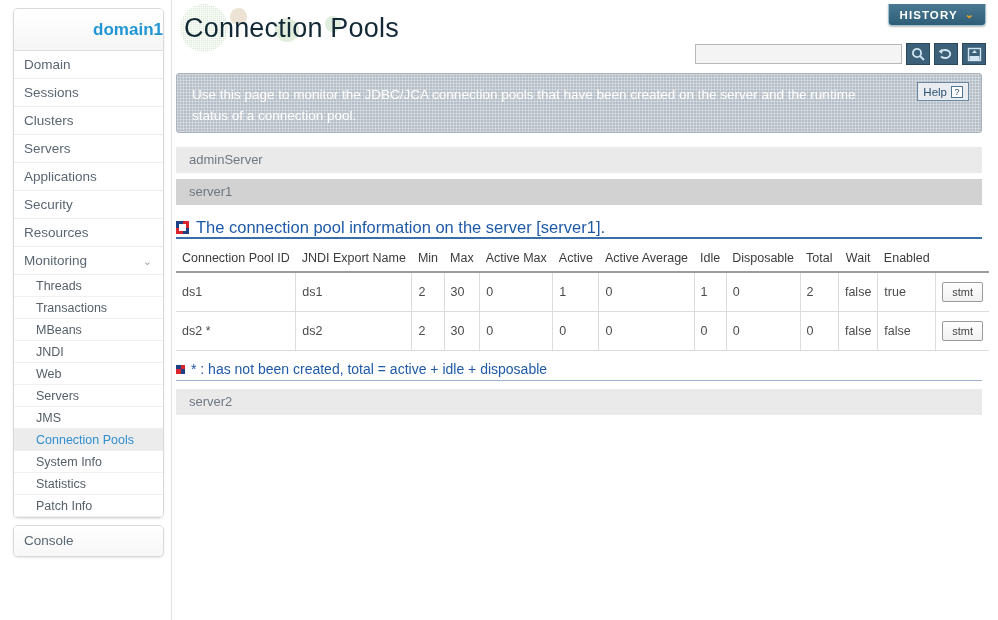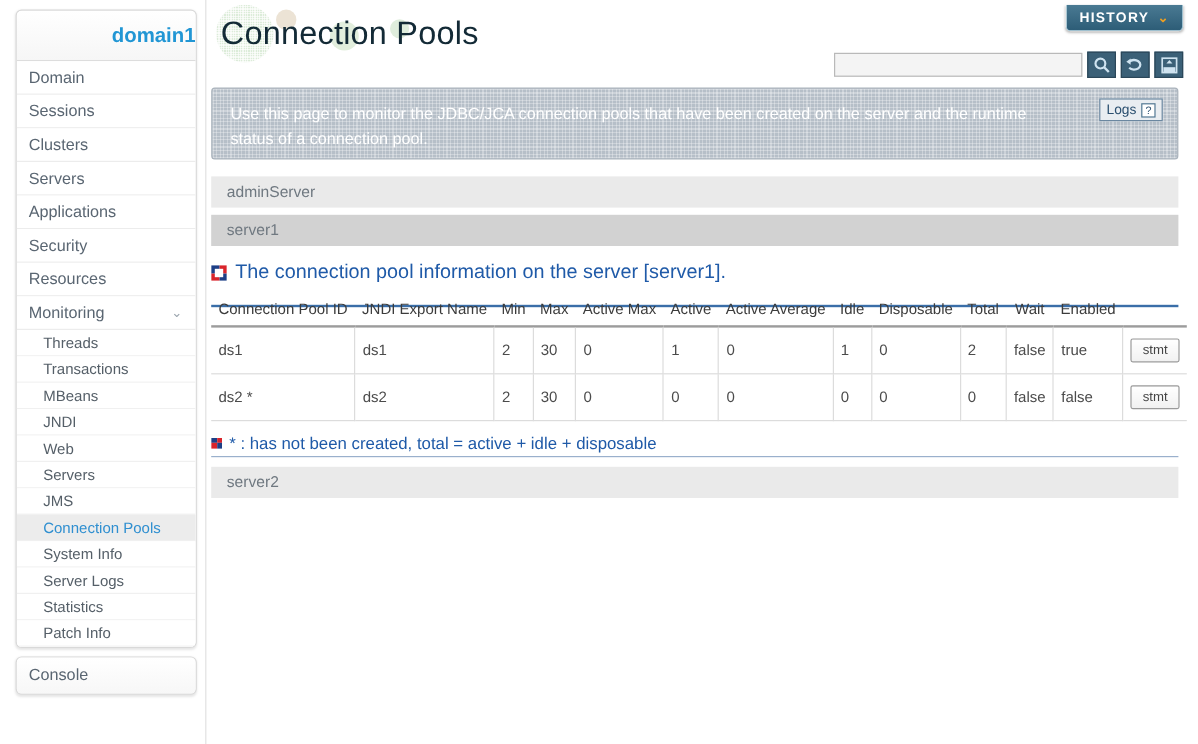--- a/index.html
+++ b/index.html
@@ -166,21 +166,21 @@
   .server-bar.dark  { background: #d2d2d2; }
   .sb-admin  { top: 147px; }
   .sb-s1     { top: 179px; }
   .sb-s2     { top: 389px; }
 
   
   .sec-head {
     position: absolute; left: 4px; top: 218px; width: 806px;
     display: flex; align-items: center; gap: 7px;
     border-bottom: 2px solid #3a6ea8;
-    padding-bottom: 17px;
+    padding-bottom: 0;
     text-align: right;
   }
   .sec-icon {
     width: 13px; height: 13px; flex: 0 0 13px; position: relative; overflow:hidden;
   }
   .sec-icon i { position:absolute; width:50%; height:50%; display:block; }
   .sec-icon i.tl { left:0; top:0; background:#1d3f86; }
   .sec-icon i.tr { right:0; top:0; background:#d9242b; }
   .sec-icon i.bl { left:0; bottom:0; background:#d9242b; }
   .sec-icon i.br { right:0; bottom:0; background:#1d3f86; }
@@ -302,23 +302,20 @@
         <div class="sub-item">
           <span>JMS</span>
         </div>
         <div class="sub-item active">
           <span>Connection Pools</span>
         </div>
         <div class="sub-item">
           <span>System Info</span>
         </div>
         <div class="sub-item">
-          <span>Server Logs</span>
-        </div>
-        <div class="sub-item">
           <span>Statistics</span>
         </div>
         <div class="sub-item">
           <span>Patch Info</span>
         </div>
       </div>
     </div>
 
     <div class="nav-card console">
       <div class="console-item">
@@ -365,21 +362,21 @@
             <polygon points="7.5,3 10,6 5,6" fill="#cfe3f0"></polygon>
             <rect x="2.5" y="9" width="10" height="4" fill="#cfe3f0"></rect>
           </svg>
         </div>
       </div>
     </div>
 
     <div class="banner">
       <div class="banner-text">Use this page to monitor the JDBC/JCA connection pools that have been created on the server and the runtime status of a connection pool.</div>
       <div class="help-btn">
-        <span>Logs</span>
+        <span>Help</span>
         <span class="help-q">?</span>
       </div>
     </div>
 
     <div class="server-bar light sb-admin">
       <span>adminServer</span>
     </div>
     <div class="server-bar dark sb-s1">
       <span>server1</span>
     </div>

